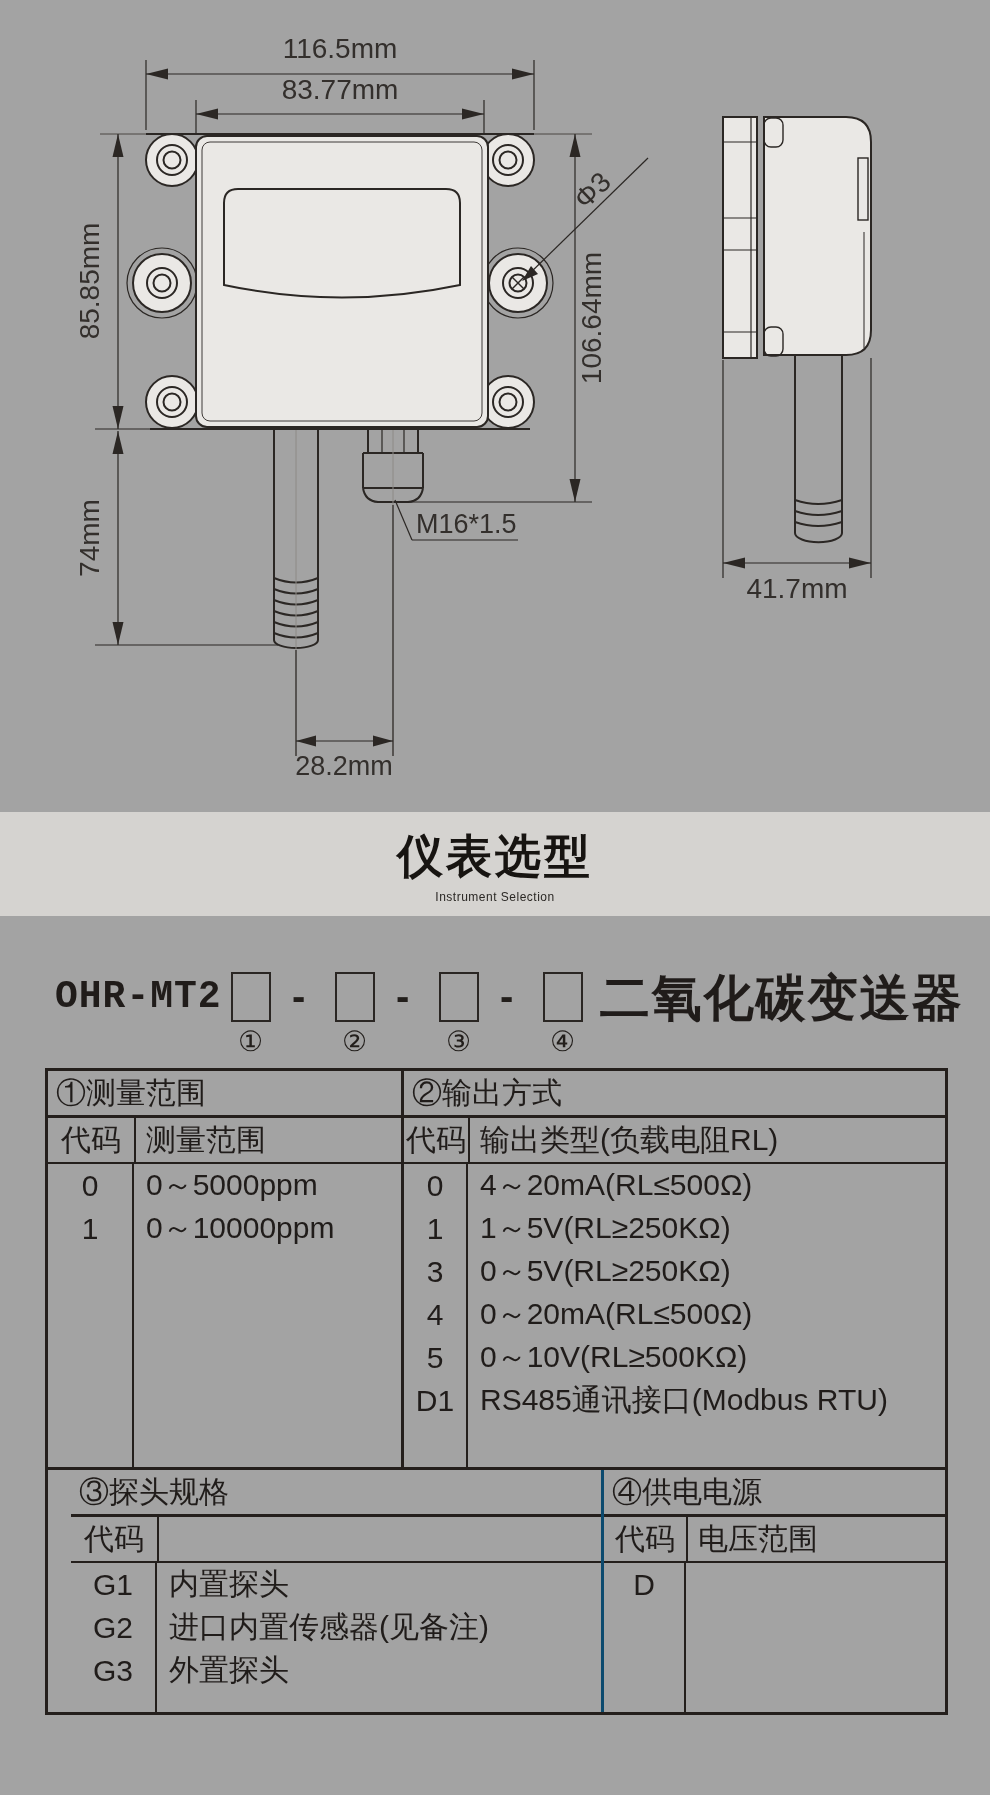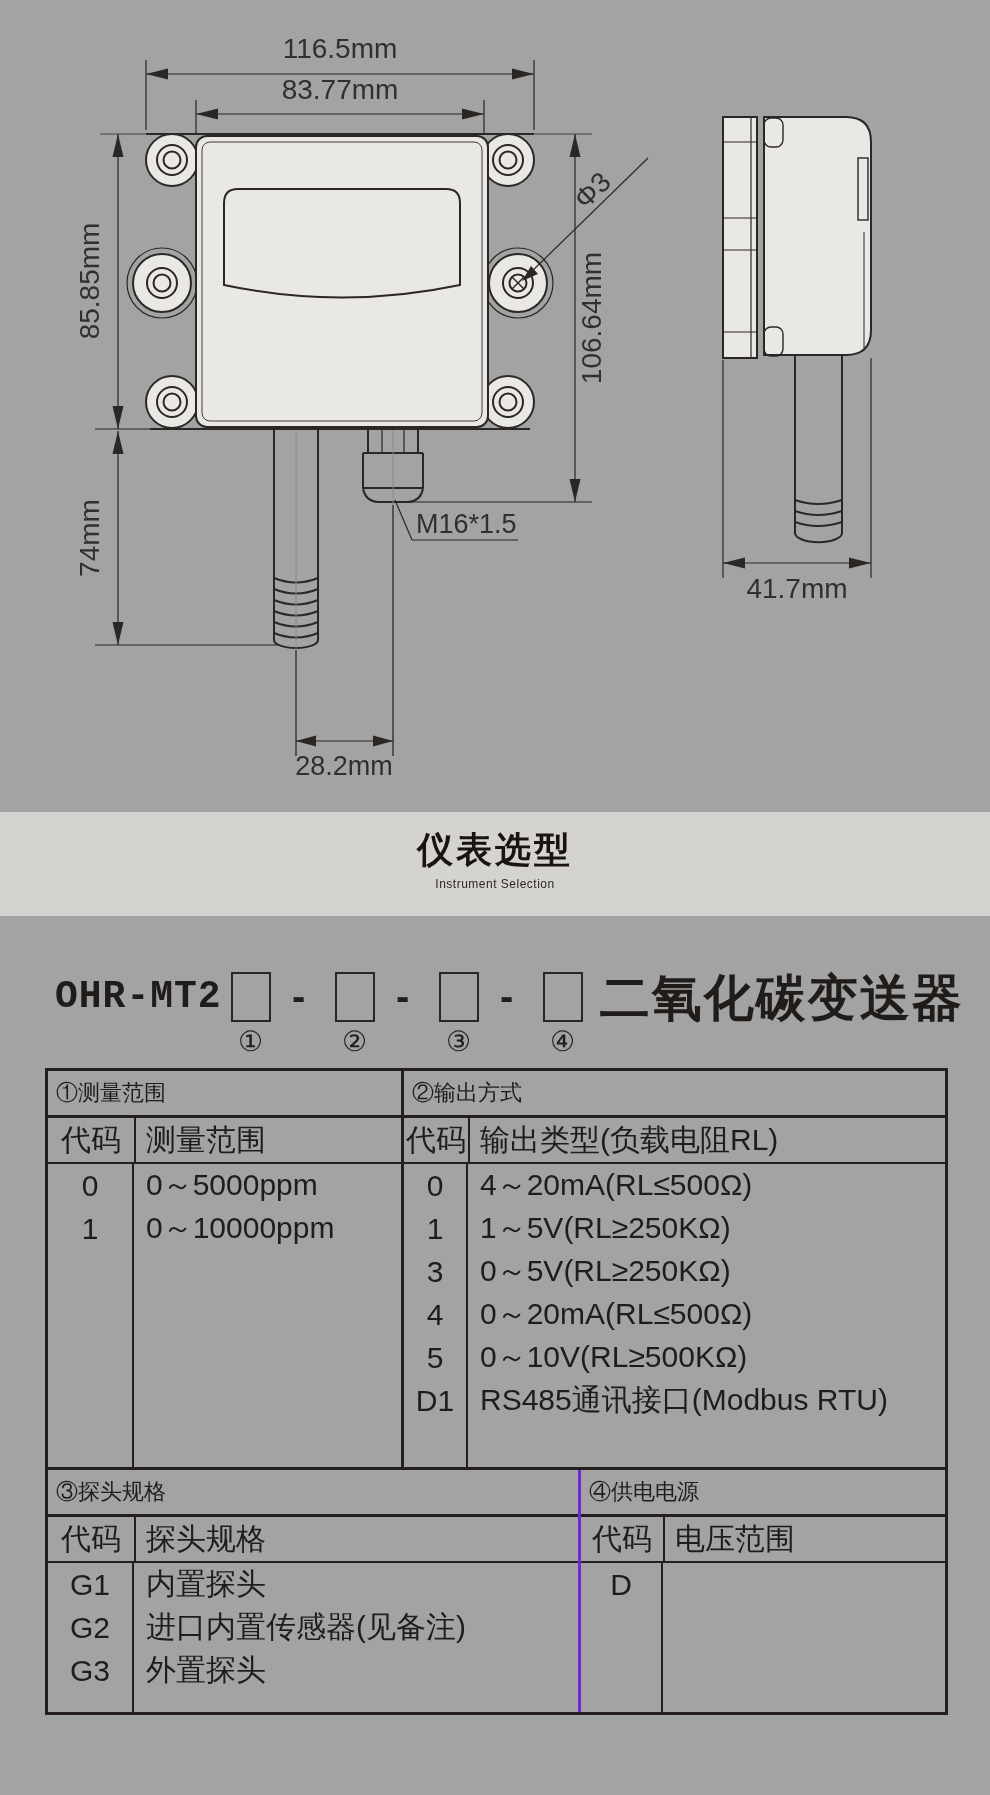--- a/index.html
+++ b/index.html
@@ -12,21 +12,21 @@
     overflow:hidden;
   }
   svg text{font-family:"Liberation Sans", sans-serif; fill:#332f2c;}
   .dim-label{font-size:28px;}
   .title-band{
     position:absolute;left:0;top:812px;width:990px;height:104px;
     background:#d5d3d0;text-align:center;
   }
   .title-band .zh{
     margin:0;padding-top:14px;
-    font-size:36px;font-weight:700;letter-spacing:3px;color:#171411;
+    font-size:46px;font-weight:700;letter-spacing:3px;color:#171411;
   }
   .title-band .en{
     margin:2px 0 0 0;font-size:12px;color:#2b2825;letter-spacing:0.5px;
   }
   
   .model-row{
     position:absolute;left:55px;top:972px;
     display:flex;align-items:flex-start;
   }
   .model-prefix{
@@ -51,25 +51,25 @@
     position:absolute;left:45px;top:1068px;width:903px;height:647px;
     border:3px solid #241f1c;box-sizing:border-box;
     display:flex;flex-direction:column;
     font-size:30px;
   }
   .top-half{height:399px;display:flex;border-bottom:3px solid #241f1c;box-sizing:border-box;}
   .bottom-half{flex:1;display:flex;}
   .sec{display:flex;flex-direction:column;box-sizing:border-box;}
   .sec-range{width:356px;border-right:3px solid #241f1c;}
   .sec-output{flex:1;}
-  .sec-probe{width:533px;border-right:3px solid #6d28d9;}
+  .sec-probe{width:533px;border-right:3px solid #0c4a6e;margin-left:23px;}
   .sec-power{flex:1;}
   .sec-title{
     height:44px;flex:0 0 44px;border-bottom:3px solid #241f1c;
-    display:flex;align-items:center;padding-left:8px;font-size:22px;
+    display:flex;align-items:center;padding-left:8px;font-size:30px;
   }
   .col-header{display:flex;height:44px;flex:0 0 44px;border-bottom:2.5px solid #241f1c;}
   .col-header .code-h{display:flex;align-items:center;justify-content:center;box-sizing:border-box;}
   .col-header .val-h{flex:1;display:flex;align-items:center;padding-left:10px;}
   .data-area{flex:1;display:flex;}
   .code-col{display:flex;flex-direction:column;box-sizing:border-box;border-right:2px solid #241f1c;}
   .val-col{flex:1;display:flex;flex-direction:column;}
   .w88{width:88px;border-right:2px solid #241f1c;}
   .w66{width:66px;border-right:2px solid #241f1c;}
   .w84{width:84px;border-right:2px solid #241f1c;}
@@ -321,21 +321,20 @@
         </div>
       </div>
     </div>
 
     <div class="bottom-half">
 
       <div class="sec sec-probe">
         <div class="sec-title">③探头规格</div>
         <div class="col-header">
           <div class="code-h w88">代码</div>
-          <div class="val-h">探头规格</div>
         </div>
         <div class="data-area">
           <div class="code-col cw88">
             <div class="cell code-cell">G1</div>
             <div class="cell code-cell">G2</div>
             <div class="cell code-cell">G3</div>
           </div>
           <div class="val-col">
             <div class="cell val-cell">内置探头</div>
             <div class="cell val-cell">进口内置传感器(见备注)</div>

